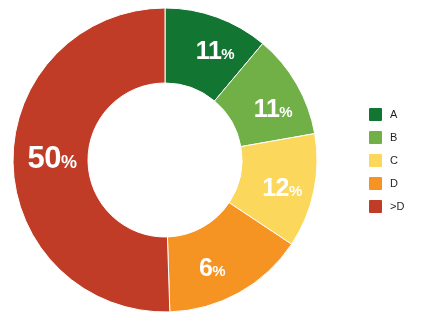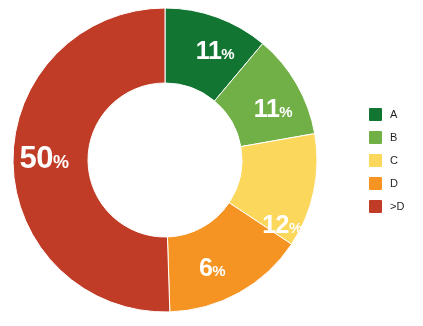--- a/index.html
+++ b/index.html
@@ -85,23 +85,23 @@
     <svg id="donut-svg" width="340" height="326" viewBox="0 0 340 326">
         <path d="M 165 8 A 152 152 0 0 1 262.70371667235395 43.56124464591534 L 214.49464594586354 101.0145778798387 A 77 77 0 0 0 165 83 Z" fill="#127632" stroke="#ffffff" stroke-width="1"></path>
         <path d="M 262.70371667235395 43.56124464591534 A 152 152 0 0 1 314.69077845785563 133.6054769946266 L 240.83019698194002 146.62909031964637 A 77 77 0 0 0 214.49464594586354 101.0145778798387 Z" fill="#70b046" stroke="#ffffff" stroke-width="1"></path>
         <path d="M 314.69077845785563 133.6054769946266 A 152 152 0 0 1 291.55061790448525 244.19584970764876 L 229.1078788068774 202.65184491769048 A 77 77 0 0 0 240.83019698194002 146.62909031964637 Z" fill="#fbd75b" stroke="#ffffff" stroke-width="1"></path>
         <path d="M 291.55061790448525 244.19584970764876 A 152 152 0 0 1 169.8226458917063 311.9234744422441 L 167.4430508793512 236.96123376350525 A 77 77 0 0 0 229.1078788068774 202.65184491769048 Z" fill="#f59422" stroke="#ffffff" stroke-width="1"></path>
         <path d="M 169.8226458917063 311.9234744422441 A 152 152 0 1 1 164.99999999999997 8 L 165 83 A 77 77 0 1 0 167.4430508793512 236.96123376350525 Z" fill="#c13c26" stroke="#ffffff" stroke-width="1"></path>
       </svg>
     <div id="slice-labels">
         <div class="slice-label" style="left: 215px; top: 50px;"><span class="num">11</span><span class="pct">%</span></div>
         <div class="slice-label" style="left: 273px; top: 108px;"><span class="num">11</span><span class="pct">%</span></div>
-        <div class="slice-label" style="left: 282px; top: 187px; margin-top: 37px;"><span class="num">12</span><span class="pct">%</span></div>
+        <div class="slice-label" style="left: 282px; top: 187px;"><span class="num">12</span><span class="pct">%</span></div>
         <div class="slice-label" style="left: 212px; top: 267px;"><span class="num">6</span><span class="pct">%</span></div>
-        <div class="slice-label big" style="left: 44px; top: 157px;"><span class="num">50</span><span class="pct">%</span></div>
+        <div class="slice-label big" style="left: 52px; top: 157px;"><span class="num">50</span><span class="pct">%</span></div>
       </div>
   </div>
 
   <div id="legend">
       <div class="legend-row">
         <span class="legend-swatch" style="background: rgb(18, 118, 50);"></span>
         <span class="legend-label">A</span>
       </div>
       <div class="legend-row">
         <span class="legend-swatch" style="background: rgb(112, 176, 70);"></span>

